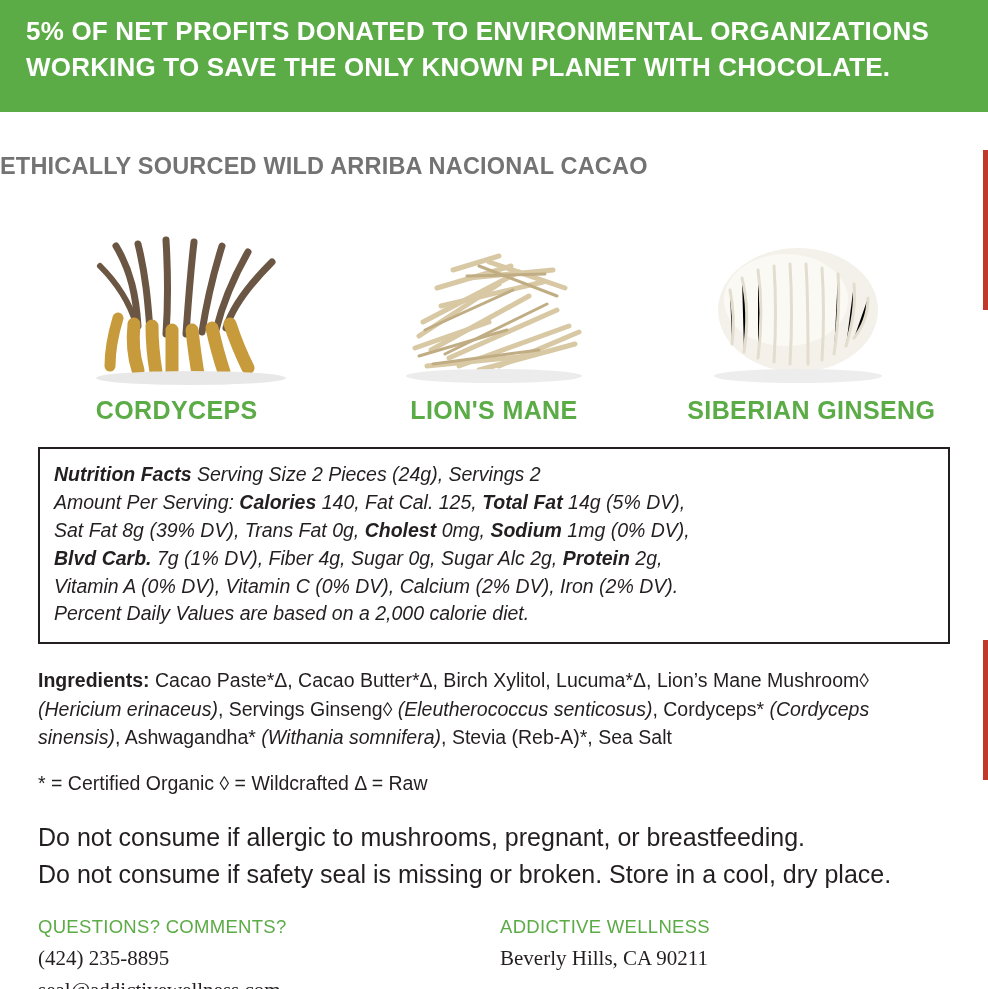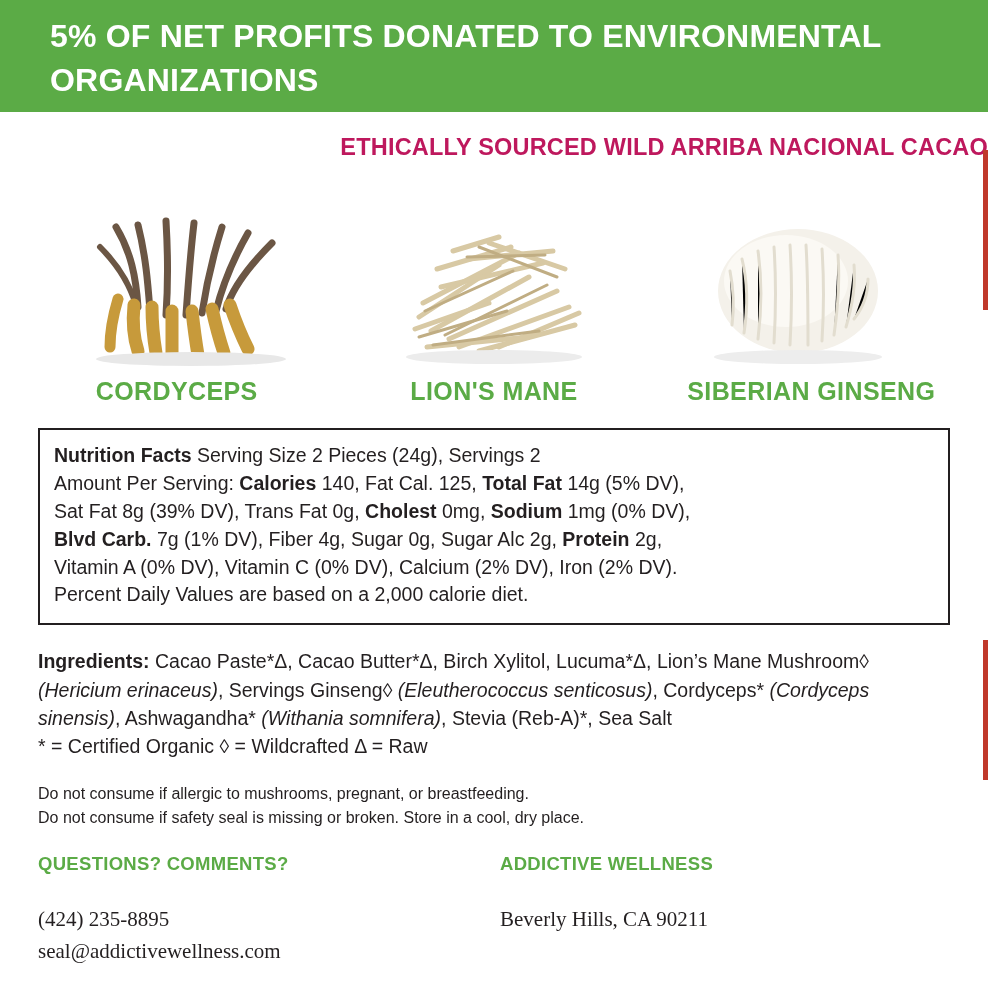--- a/index.html
+++ b/index.html
@@ -19,45 +19,44 @@
   
   .banner {
     background: #5bab46;
     color: #ffffff;
     padding: 14px 26px 16px 26px;
     box-sizing: border-box;
     height: 112px;
   }
   .banner-line {
     font-weight: bold;
-    font-size: 32px;
+    font-size: 26px;
     letter-spacing: 0.2px;
     line-height: 1.38;
     text-transform: uppercase;
-    margin-left: 24px;
   }
 
   
   .edge-mark {
     position: absolute;
     right: 0;
     width: 5px;
     background: #c0392b;
   }
   .edge-top { top: 150px; height: 160px; }
   .edge-bottom { top: 640px; height: 140px; }
 
   
   .headline {
-    text-align: right;
+    text-align: left;
     font-weight: bold;
     font-size: 23.5px;
     letter-spacing: 0.2px;
-    margin-top: 22px;
-    color: #be185d;
+    margin-top: 41px;
+    color: #737373;
   }
 
   
   .photos {
     display: flex;
     justify-content: space-around;
     align-items: flex-end;
     margin-top: 16px;
     padding: 0 40px;
     box-sizing: border-box;
@@ -87,58 +86,59 @@
     font-size: 25px;
     letter-spacing: 0.4px;
   }
 
   
   .nutrition-box {
     margin: 22px 38px 0 38px;
     border: 2px solid #231f20;
     padding: 12px 14px 14px 14px;
     box-sizing: border-box;
+    font-style: italic;
   }
   .nutrition-line {
     font-size: 19.5px;
     line-height: 1.43;
   }
   .nutrition-line b { font-weight: bold; }
 
   
   .ingredients {
     margin: 22px 38px 0 38px;
     font-size: 19.5px;
     line-height: 1.45;
   }
   .ingredients b { font-weight: bold; }
   .ingredients i { font-style: italic; }
   .legend {
-    margin-top: 0;
+    margin-top: 18px;
     font-size: 19.5px;
   }
   .warnings {
     margin: 22px 38px 0 38px;
-    font-size: 16px;
+    font-size: 25px;
     line-height: 1.45;
   }
 
   
   .footer {
     margin: 24px 38px 0 38px;
     display: flex;
   }
   .footer-col { width: 50%; }
   .footer-col.right { padding-left: 12px; }
   .footer-head {
     color: #5bab46;
-    font-weight: bold;
+    font-weight: normal;
     font-size: 18.5px;
     letter-spacing: 0.3px;
-    margin-bottom: 28px;
+    margin-bottom: 4px;
   }
   .footer-text {
     font-family: "Liberation Serif", serif;
     font-size: 21px;
     line-height: 1.55;
     color: #231f20;
   }
 </style>
 </head>
 <body>

